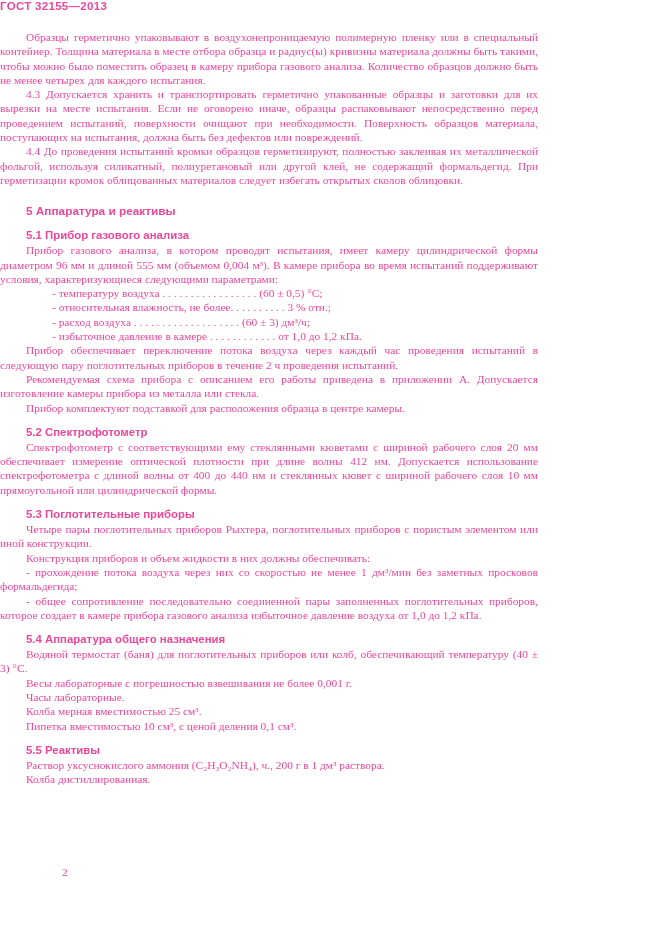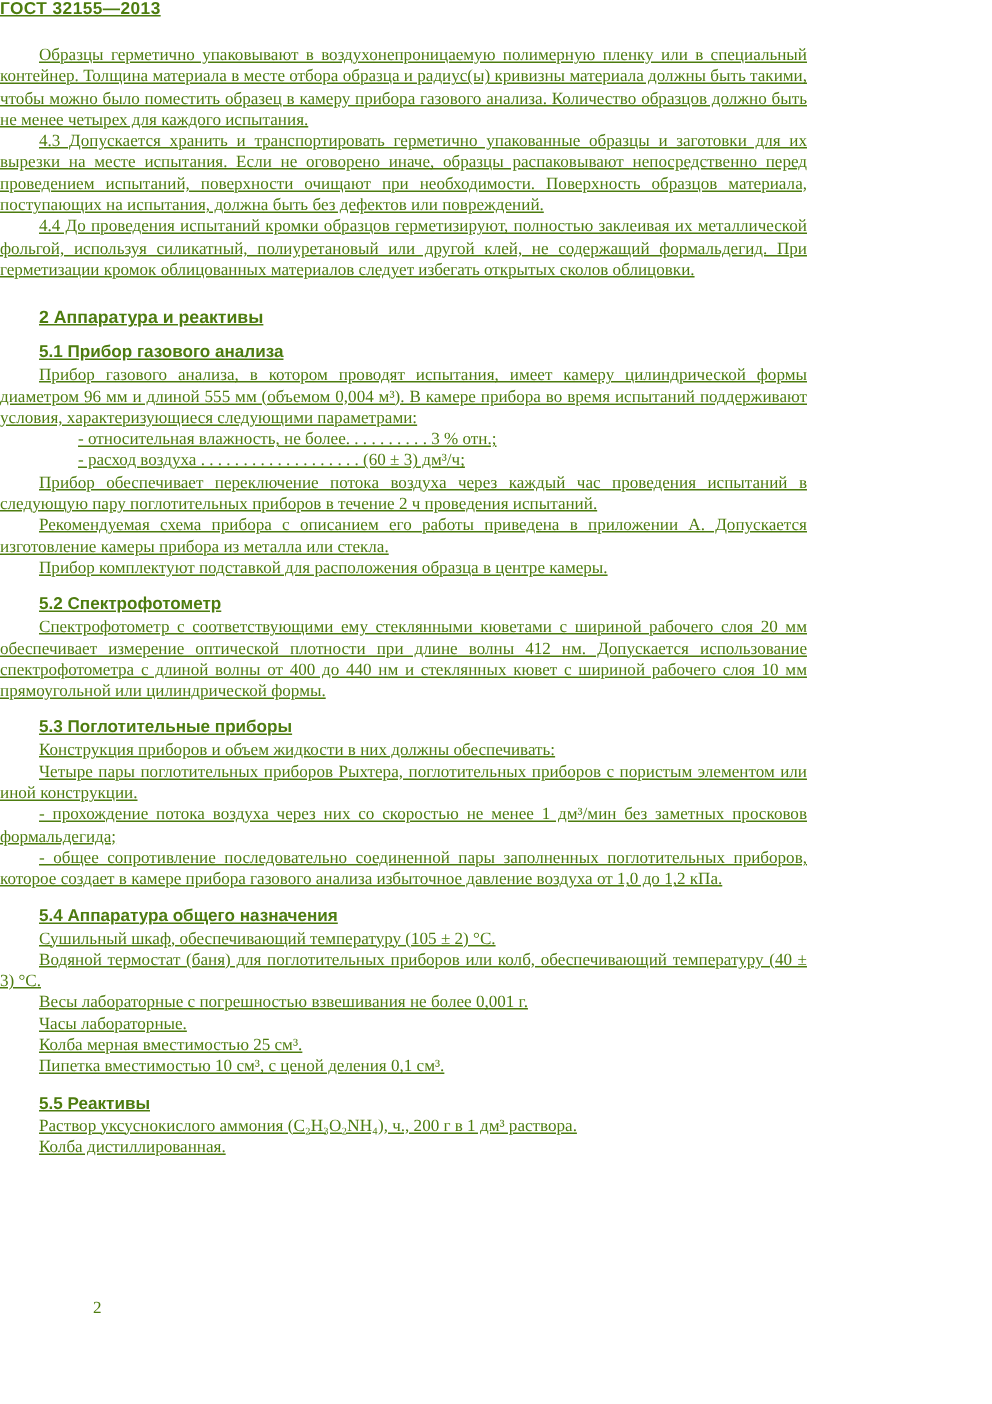--- a/index.html
+++ b/index.html
@@ -6,23 +6,22 @@
     margin: 0;
     padding: 0;
     background: #ffffff;
   }
   .page {
     position: relative;
     width: 661px;
     height: 932px;
     background: #ffffff;
     font-family: "Liberation Serif", serif;
-    color: #4d7c0f;
+    color: #ec4899;
     overflow: hidden;
-    text-decoration: underline;
   }
   .content {
     position: absolute;
     left: 62px;
     top: 58px;
     width: 538px;
   }
   .doc-header {
     font-family: "Liberation Sans", sans-serif;
     font-weight: bold;
@@ -78,43 +77,44 @@
 <div class="page">
 
   <div class="doc-header">ГОСТ 32155—2013</div>
 
   <div class="content" style="position:static; left:auto; top:auto; width:538px; margin-left:0;">
 
     <p class="ind">Образцы герметично упаковывают в воздухонепроницаемую полимерную пленку или в специальный контейнер. Толщина материала в месте отбора образца и радиус(ы) кривизны материала должны быть такими, чтобы можно было поместить образец в камеру прибора газового анализа. Количество образцов должно быть не менее четырех для каждого испытания.</p>
     <p class="ind">4.3  Допускается хранить и транспортировать герметично упакованные образцы и заготовки для их вырезки на месте испытания. Если не оговорено иначе, образцы распаковывают непосредственно перед проведением испытаний, поверхности очищают при необходимости. Поверхность образцов материала, поступающих на испытания, должна быть без дефектов или повреждений.</p>
     <p class="ind">4.4  До проведения испытаний кромки образцов герметизируют, полностью заклеивая их металлической фольгой, используя силикатный, полиуретановый или другой клей, не содержащий формальдегид. При герметизации кромок облицованных материалов следует избегать открытых сколов облицовки.</p>
 
-    <h2 class="section">2  Аппаратура и реактивы</h2>
+    <h2 class="section">5  Аппаратура и реактивы</h2>
 
     <h3 class="subsection">5.1  Прибор газового анализа</h3>
     <p class="ind">Прибор газового анализа, в котором проводят испытания, имеет камеру цилиндрической формы диаметром 96 мм и длиной 555 мм (объемом 0,004 м³). В камере прибора во время испытаний поддерживают условия, характеризующиеся следующими параметрами:</p>
     <ul class="params">
+      <li>- температуру воздуха . . . . . . . . . . . . . . . . . (60 ± 0,5) °С;</li>
       <li>- относительная влажность, не более. . . . . . . . . . 3 % отн.;</li>
       <li>- расход воздуха  . . . . . . . . . . . . . . . . . . . (60 ± 3) дм³/ч;</li>
+      <li>- избыточное давление в камере . . . . . . . . . . . . от 1,0 до 1,2 кПа.</li>
     </ul>
     <p class="ind">Прибор обеспечивает переключение потока воздуха через каждый час проведения испытаний в следующую пару поглотительных приборов в течение 2 ч проведения испытаний.</p>
     <p class="ind">Рекомендуемая схема прибора с описанием его работы приведена в приложении А. Допускается изготовление камеры прибора из металла или стекла.</p>
     <p class="ind">Прибор комплектуют подставкой для расположения образца в центре камеры.</p>
 
     <h3 class="subsection">5.2  Спектрофотометр</h3>
     <p class="ind">Спектрофотометр с соответствующими ему стеклянными кюветами с шириной рабочего слоя 20 мм обеспечивает измерение оптической плотности при длине волны 412 нм. Допускается использование спектрофотометра с длиной волны от 400 до 440 нм и стеклянных кювет с шириной рабочего слоя 10 мм прямоугольной или цилиндрической формы.</p>
 
     <h3 class="subsection">5.3  Поглотительные приборы</h3>
+    <p class="ind">Четыре пары поглотительных приборов Рыхтера, поглотительных приборов с пористым элементом или иной конструкции.</p>
     <p class="ind">Конструкция приборов и объем жидкости в них должны обеспечивать:</p>
-    <p class="ind">Четыре пары поглотительных приборов Рыхтера, поглотительных приборов с пористым элементом или иной конструкции.</p>
     <p class="ind">- прохождение потока воздуха через них со скоростью не менее 1 дм³/мин без заметных просковов формальдегида;</p>
     <p class="ind">- общее сопротивление последовательно соединенной пары заполненных поглотительных приборов, которое создает в камере прибора газового анализа избыточное давление воздуха от 1,0 до 1,2 кПа.</p>
 
     <h3 class="subsection">5.4  Аппаратура общего назначения</h3>
-    <p class="ind">Сушильный шкаф, обеспечивающий температуру (105 ± 2) °С.</p>
     <p class="ind">Водяной термостат (баня) для поглотительных приборов или колб, обеспечивающий температуру (40 ± 3) °С.</p>
     <p class="ind">Весы лабораторные с погрешностью взвешивания не более 0,001 г.</p>
     <p class="ind">Часы лабораторные.</p>
     <p class="ind">Колба мерная вместимостью 25 см³.</p>
     <p class="ind">Пипетка вместимостью 10 см³, с ценой деления 0,1 см³.</p>
 
     <h3 class="subsection">5.5  Реактивы</h3>
     <p class="ind">Раствор уксуснокислого аммония (C₂H₃O₂NH₄), ч., 200 г в 1 дм³ раствора.</p>
     <p class="ind">Колба дистиллированная.</p>
 

